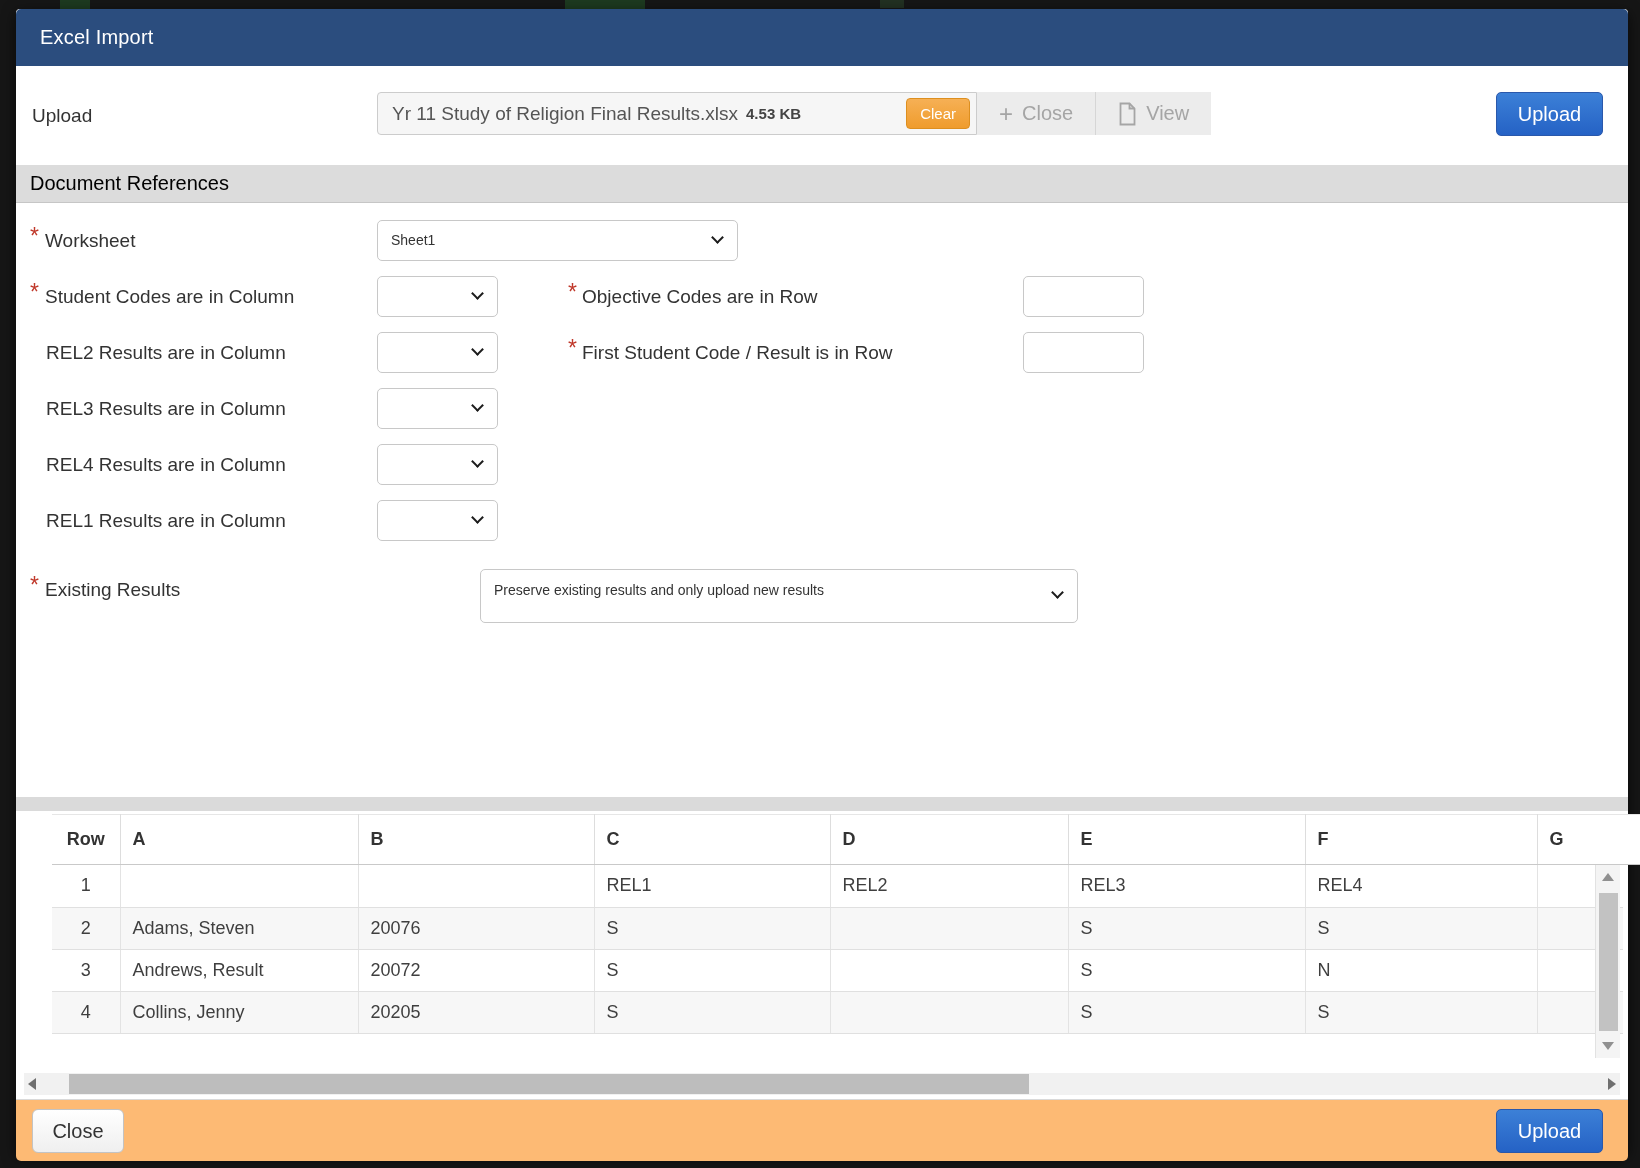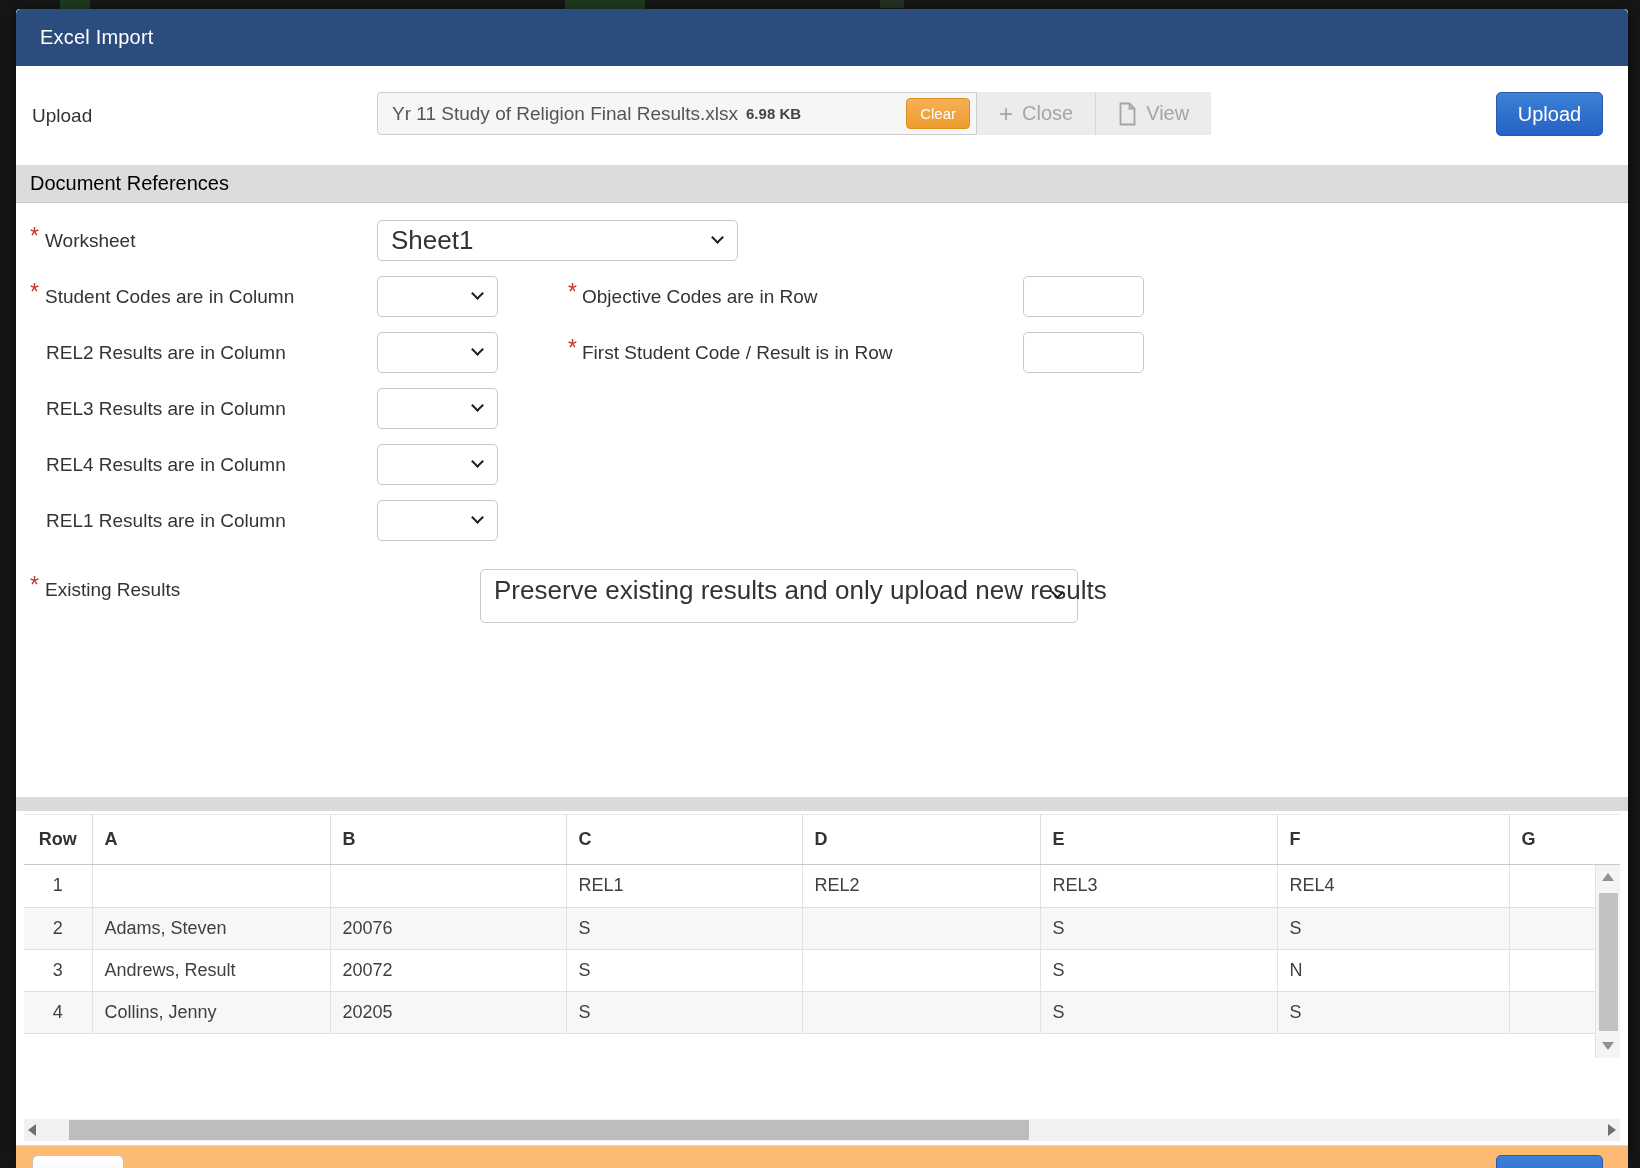--- a/index.html
+++ b/index.html
@@ -69,21 +69,21 @@
   .star { position:absolute; color:#c0392b; font-size:23px; top:3px; }
   .star.l { left:14px; }
   .star.r { left:552px; }
   .ltext { position:absolute; left:29px; line-height:41px; font-size:19px; color:#333; white-space:nowrap; }
   .ltext.noreq { left:30px; }
   .rtext { position:absolute; left:566px; line-height:41px; font-size:19px; color:#333; white-space:nowrap; }
   .sel {
     position:absolute; left:361px; top:0; height:41px; background:#fff;
     border:1px solid #c8c8c8; border-radius:5px; cursor:pointer;
   }
-  .sel .selval { position:absolute; left:13px; line-height:39px; font-size:26px; color:#333; white-space:nowrap; }
+  .sel .selval { position:absolute; left:13px; line-height:39px; font-size:14px; color:#333; white-space:nowrap; }
   .chev {
     position:absolute; right:15px; top:50%; width:9px; height:9px; margin-top:-8px;
     border-right:2px solid #1c1c1c; border-bottom:2px solid #1c1c1c; transform:rotate(45deg);
   }
   .sel.wide { width:361px; }
   .sel.small { width:121px; }
   .txtinput {
     position:absolute; left:1007px; top:0; width:121px; height:41px;
     border:1px solid #c8c8c8; border-radius:5px; font-size:19px; padding:0 10px;
     font-family:inherit; color:#333;
@@ -97,21 +97,21 @@
     display:flex; align-items:center; justify-content:center;
   }
   .existing-row { position:relative; height:42px; margin-top:28px; }
   .existing-row .star.l { left:14px; }
   .existing-row .ltext { left:29px; line-height:42px; }
   .sel.existing { left:464px; width:598px; height:54px; }
   .sel.existing .selval { line-height:40px; }
 
   
   .preview-strip { height:14px; background:#dadada; }
-  .preview { position:relative; height:308px; padding-top:3px; }
+  .preview { position:relative; height:262px; padding-top:3px;margin-left:28px; }
   table { border-collapse:collapse; table-layout:fixed; margin-left:8px; }
   .head-table { width:1596px; }
   .body-table { width:1571px; }
   th, td { overflow:hidden; white-space:nowrap; font-size:18px; }
   .head-table th {
     height:50px; text-align:left; padding-left:12px; color:#333; font-weight:bold;
     border-right:1px solid #dddddd; border-top:1px solid #e6e6e6; border-bottom:1px solid #c9c9c9;
     background:#fff;
   }
   .head-table th.rowcol, .body-table td.rowcol { text-align:center; padding-left:0; }
@@ -165,21 +165,21 @@
 
   <div class="titlebar">
     <span>Excel Import</span>
   </div>
 
   <div class="upload-row">
     <span class="upload-label">Upload</span>
     <div class="file-group">
       <div class="file-display">
         <span class="fname">Yr 11 Study of Religion Final Results.xlsx</span>
-        <span class="fsize">6.98 KB</span>
+        <span class="fsize">4.53 KB</span>
         <button class="clear-btn">Clear</button>
       </div>
       <div class="choose-view">
         <div class="cv-btn">
           <span class="glyph plus">+</span>
           <span>Close</span>
         </div>
         <div class="cv-sep"></div>
         <div class="cv-btn">
           <span class="glyph">

